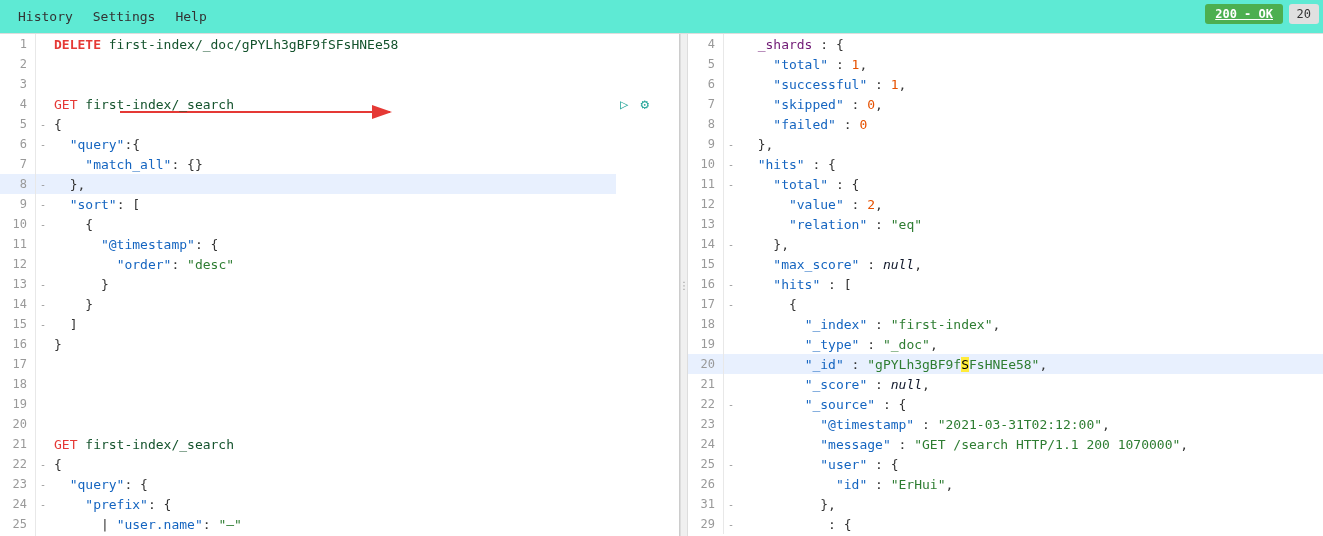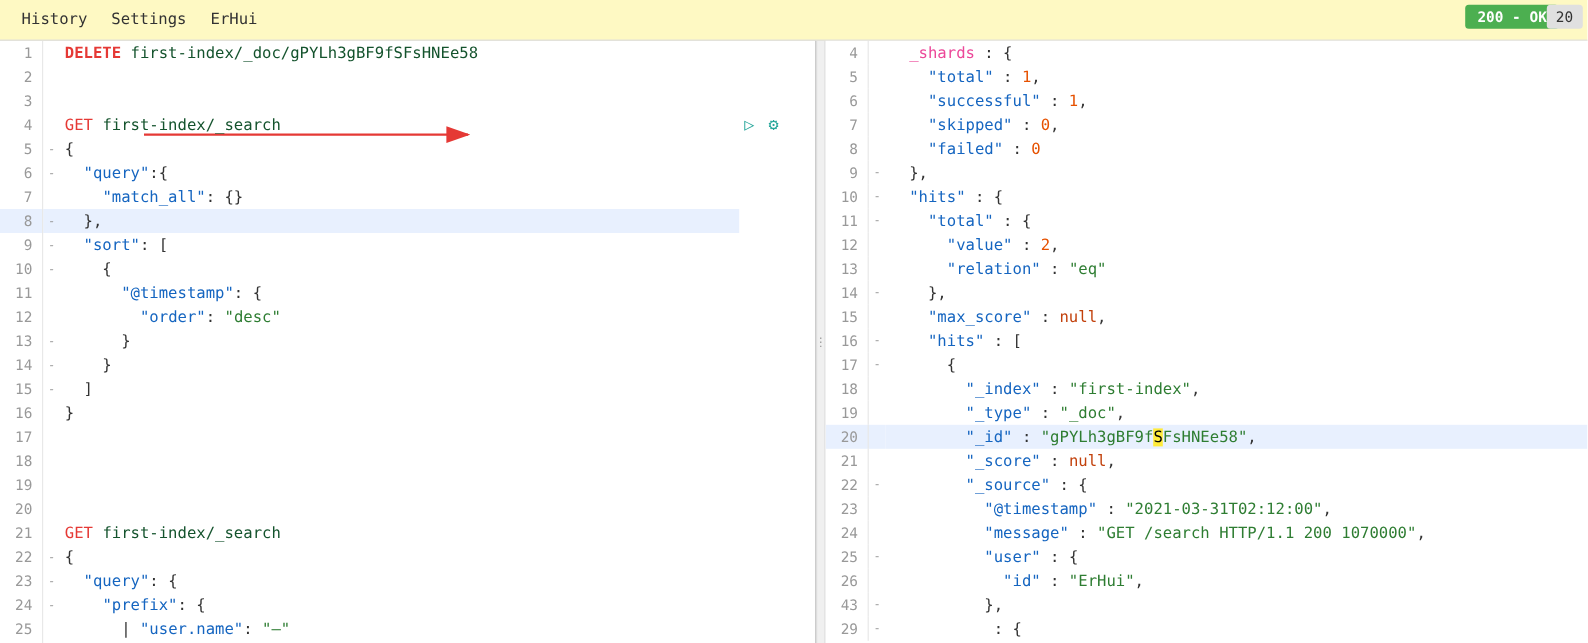--- a/index.html
+++ b/index.html
@@ -9,42 +9,43 @@
       background: #fff;
       overflow: hidden;
       height: 536px;
       width: 1323px;
     }
 
     
     .menubar {
       display: flex;
       align-items: center;
-      background: #fef9c3;
+      background: #5eead4;
       border-bottom: 1px solid #ddd;
       padding: 0 8px;
       height: 34px;
       position: relative;
     }
     .menubar-item {
       padding: 6px 10px;
       cursor: pointer;
       font-size: 13px;
       color: #333;
     }
     .status-badge {
       position: absolute;
-      right: 24px;
+      right: 40px;
       top: 4px;
       background: #4caf50;
       color: white;
       padding: 3px 10px;
       border-radius: 3px;
       font-size: 12px;
       font-weight: bold;
+      text-decoration: underline;
     }
     .status-num {
       position: absolute;
       right: 4px;
       top: 4px;
       background: #e0e0e0;
       color: #333;
       padding: 3px 8px;
       border-radius: 3px;
       font-size: 12px;
@@ -116,21 +117,21 @@
       color: #333;
     }
 
     
     .kw-delete { color: #e53935; font-weight: bold; margin-top: 40px; }
     .kw-get { color: #e53935; font-weight: normal; }
     .kw-path { color: #14532d; }
     .kw-key { color: #1565c0; }
     .kw-string { color: #2e7d32; }
     .kw-num { color: #e65100; }
-    .kw-null { color: #c2410c; }
+    .kw-null { color: #0f172a; font-style: italic; }
 
     
     .divider {
       width: 8px;
       background: #f0f0f0;
       border-left: 1px solid #ddd;
       border-right: 1px solid #ddd;
       cursor: col-resize;
       display: flex;
       align-items: center;
@@ -163,21 +164,21 @@
     ::-webkit-scrollbar { width: 6px; height: 6px; }
     ::-webkit-scrollbar-track { background: #f5f5f5; }
     ::-webkit-scrollbar-thumb { background: #ccc; border-radius: 3px; }
   </style>
 </head>
 <body>
 
 <div class="menubar">
   <span class="menubar-item">History</span>
   <span class="menubar-item">Settings</span>
-  <span class="menubar-item">ErHui</span>
+  <span class="menubar-item">Help</span>
   <span class="status-badge">200 - OK</span>
   <span class="status-num">20</span>
 </div>
 
 <div class="main-container">
 
   <div class="left-panel">
 
     <svg class="red-arrow-line" width="300" height="20">
       <defs>
@@ -352,21 +353,21 @@
 
   <div class="divider">⋮</div>
 
   <div class="right-panel" style="position:relative;">
 
     <div class="code-area">
 
       <div class="code-line">
         <span class="line-num">4</span>
         <span class="line-fold"></span>
-        <span class="line-content">  <span style="color:#ec4899">_shards</span> : {</span>
+        <span class="line-content">  <span style="color:#701a75">_shards</span> : {</span>
       </div>
 
       <div class="code-line">
         <span class="line-num">5</span>
         <span class="line-fold"></span>
         <span class="line-content">    <span class="kw-key">"total"</span> : <span class="kw-num">1</span>,</span>
       </div>
 
       <div class="code-line">
         <span class="line-num">6</span>
@@ -489,21 +490,21 @@
       </div>
 
       <div class="code-line">
         <span class="line-num">26</span>
         <span class="line-fold"></span>
         <span class="line-content">            <span class="kw-key">"id"</span> : <span class="kw-string">"ErHui"</span>,</span>
       </div>
 
 
       <div class="code-line">
-        <span class="line-num">43</span>
+        <span class="line-num">31</span>
         <span class="line-fold">-</span>
         <span class="line-content">          },</span>
       </div>
 
       <div class="code-line">
         <span class="line-num">29</span>
         <span class="line-fold">-</span>
         <span class="line-content">           : {</span>
       </div>
 

